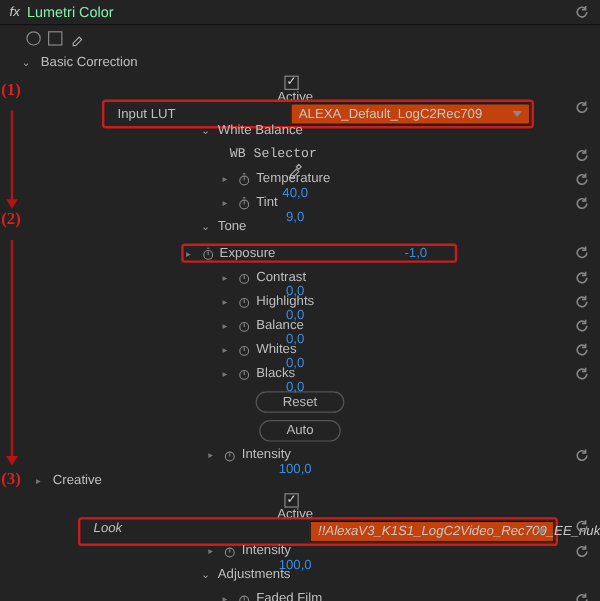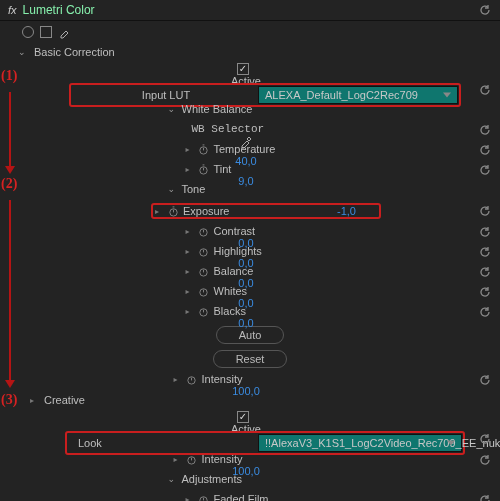--- a/index.html
+++ b/index.html
@@ -73,21 +73,21 @@
     color:#888;
   }
   .reset svg { width:14px; height:14px; }
   .stopwatch {
     width:12px; height:12px; display:inline-flex;
     align-items:center; justify-content:center;
   }
   .stopwatch svg { width:11px; height:11px; }
   .tri { color:#777; font-size:8px; width:8px; }
   .dd {
-    background:#0f766e; color:#c8c8c8;
+    background:#c2410c; color:#c8c8c8;
     border:1px solid #111;
     height:18px; display:flex; align-items:center;
     padding: 0 18px 0 6px;
     position:relative; font-size:11px;
     min-width: 200px;
   }
   .dd::after {
     content:""; position:absolute; right:6px; top:50%;
     transform:translateY(-50%);
     border-left:4px solid transparent;
@@ -164,21 +164,21 @@
   </div>
 
   <div class="row">
     <div class="left deeper"></div>
     <span class="checkbox check-on"></span>
     <span class="label">Active</span>
   </div>
 
   <div class="row">
     <div class="left" style="padding-left:38px; width:auto;">
-      <div class="highlight-red" style="display:flex; align-items:center; gap:8px; width:392px;text-align:center;">
+      <div class="highlight-red" style="display:flex; align-items:center; gap:8px; width:360px;">
         <span class="label" style="padding-left:10px; width:182px;">Input LUT</span>
         <div class="dd" style="flex:1;">
           <span>ALEXA_Default_LogC2Rec709</span>
         </div>
       </div>
     </div>
     <span class="reset"><svg viewBox="0 0 14 14">
           <path d="M11 7a4 4 0 1 1-1.2-2.8" fill="none" stroke="#888" stroke-width="1.3"></path>
           <path d="M10 2v3h-3" fill="none" stroke="#888" stroke-width="1.3"></path>
         </svg></span>
@@ -352,24 +352,24 @@
         <span class="label">Blacks</span>
       </div>
     <span class="value">0,0</span>
     <span class="reset"><svg viewBox="0 0 14 14">
           <path d="M11 7a4 4 0 1 1-1.2-2.8" fill="none" stroke="#888" stroke-width="1.3"></path>
           <path d="M10 2v3h-3" fill="none" stroke="#888" stroke-width="1.3"></path>
         </svg></span>
   </div>
 
   <div class="btn-row">
+      <button class="btn">Reset</button>
+    </div>
+  <div class="btn-row">
       <button class="btn">Auto</button>
-    </div>
-  <div class="btn-row">
-      <button class="btn">Reset</button>
     </div>
 
   <div class="row">
     <div class="left">
         <span class="tri">▸</span>
         <span class="stopwatch">
           <svg viewBox="0 0 12 12">
             <circle cx="6" cy="7" r="4" fill="none" stroke="#888"></circle>
             <line x1="6" y1="7" x2="6" y2="4" stroke="#888"></line>
           </svg>
@@ -389,21 +389,21 @@
   </div>
 
   <div class="row">
     <div class="left deeper"></div>
     <span class="checkbox check-on"></span>
     <span class="label">Active</span>
   </div>
 
   <div class="row" style="height:22px;">
     <div style="padding-left:38px; display:flex; align-items:center;">
-      <div class="highlight-red" style="display:flex; align-items:center; gap:8px; width:400px;">
+      <div class="highlight-red" style="display:flex; align-items:flex-start; gap:8px; width:400px;font-style:italic;">
         <span class="label" style="padding-left:10px; width:182px;">Look</span>
         <div class="dd" style="flex:1;">
           <span>!!AlexaV3_K1S1_LogC2Video_Rec709_EE_nuke3d</span>
         </div>
       </div>
     </div>
     <span class="reset"><svg viewBox="0 0 14 14">
           <path d="M11 7a4 4 0 1 1-1.2-2.8" fill="none" stroke="#888" stroke-width="1.3"></path>
           <path d="M10 2v3h-3" fill="none" stroke="#888" stroke-width="1.3"></path>
         </svg></span>

